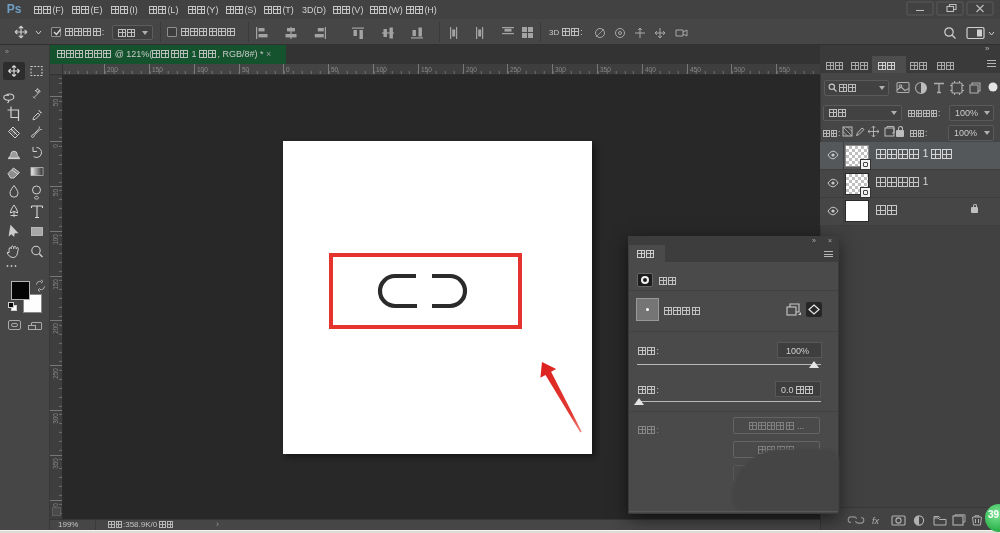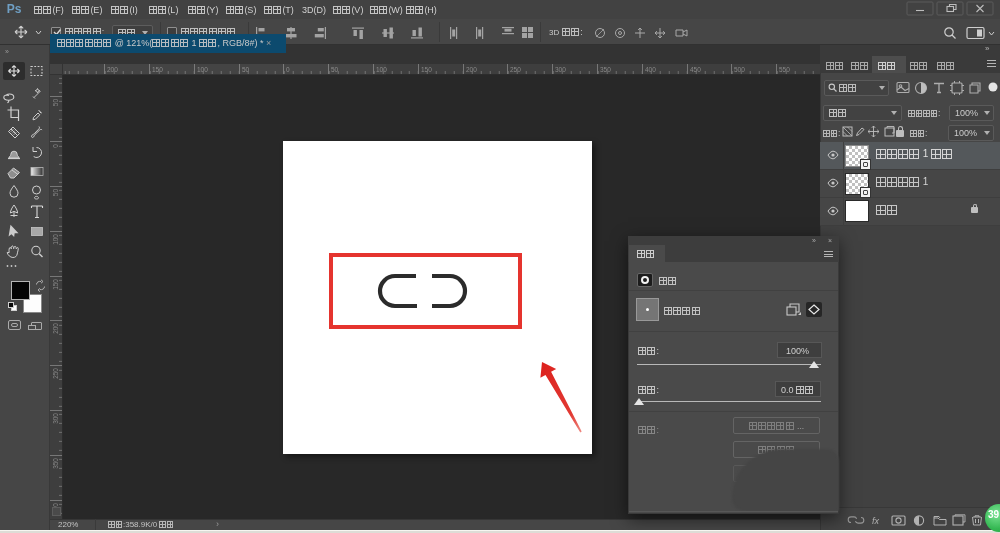--- a/index.html
+++ b/index.html
@@ -20,21 +20,21 @@
 #optbar{left:0;top:19px;width:1000px;height:26px;background:#464646;border-bottom:1px solid #313131}
 .opttext{top:27px;color:#ccc;font-size:9px;white-space:nowrap}
 .optbox{border:1px solid #5d5d5d;border-radius:2px;background:#3f3f3f}
 .cb{width:10px;height:10px;border:1px solid #8f8f8f;border-radius:1px;background:#3d3d3d}
 .dn{display:inline-block;width:0;height:0;border-left:3px solid transparent;border-right:3px solid transparent;border-top:4px solid #b0b0b0}
 .vsep{width:1px;background:#3a3a3a;top:22px;height:20px}
 
 #toolbar{left:0;top:45px;width:50px;height:488px;background:#464646;border-right:1px solid #393939}
 
 #tabstrip{left:50px;top:45px;width:770px;height:19px;background:#333333}
-#doctab{left:50px;top:34px;width:236px;height:19px;background:#0c4a6e;color:#c9c9c9;font-size:9px;line-height:19px;padding-left:7px;white-space:nowrap;overflow:hidden}
+#doctab{left:50px;top:45px;width:236px;height:19px;background:#14532d;color:#c9c9c9;font-size:9px;line-height:19px;padding-left:7px;white-space:nowrap;overflow:hidden}
 #rulertop{left:63px;top:64px;width:757px;height:11px;background:#3e3e3e;border-bottom:1px solid #2c2c2c;overflow:hidden}
 #rulerleft{left:50px;top:75px;width:13px;height:444px;background:#3e3e3e;border-right:1px solid #2c2c2c;overflow:hidden}
 #rulercorner{left:50px;top:64px;width:13px;height:11px;background:#3e3e3e;border-right:1px solid #2c2c2c;border-bottom:1px solid #2c2c2c}
 #pasteboard{left:63px;top:75px;width:757px;height:444px;background:#282828;overflow:hidden}
 .hmaj{position:absolute;top:0;width:1px;height:11px;background:#777}
 .hnum{position:absolute;top:2px;font-size:6.5px;color:#888}
 .vmaj{position:absolute;left:0;width:13px;height:1px;background:#777}
 .vnum{position:absolute;left:2px;font-size:6.5px;color:#888;writing-mode:vertical-rl;transform:rotate(180deg)}
 #document{left:283px;top:141px;width:309px;height:313px;background:#ffffff;box-shadow:3px 3px 6px rgba(0,0,0,.45)}
 #redrect{left:329px;top:253px;width:193px;height:76px;border:4px solid #e5342e}
@@ -320,21 +320,21 @@
         <linearGradient id="ar" x1="0" y1="0" x2="1" y2="1">
           <stop offset="0" stop-color="#dc201c"></stop>
           <stop offset=".75" stop-color="#e23b34"></stop>
           <stop offset="1" stop-color="#ef8d86"></stop>
         </linearGradient>
       </defs>
 <path d="M7 4 L21.2 11 L16.1 13.8 L46.7 73.6 L45.3 74.4 L10.5 17 L5.4 19.8 Z" fill="url(#ar)"></path>
 </svg>
 <div class="abs" id="statusbar"></div>
 <div class="abs" style="left:52px;top:507px;width:9px;height:9px;background:#4a4a4a;border:1px solid #5c5c5c"></div>
-<div class="abs" style="left:58px;top:520px;color:#c3c3c3;font-size:8px">220%</div>
+<div class="abs" style="left:58px;top:520px;color:#c3c3c3;font-size:8px">199%</div>
 <div class="abs" style="left:95px;top:519px;width:1px;height:11px;background:#3a3a3a"></div>
 <div class="abs" style="left:108px;top:520px;color:#c3c3c3;font-size:8px"><i class="z zs"></i><i class="z zs"></i>:358.9K/0 <i class="z zs"></i><i class="z zs"></i></div>
 <div class="abs" style="left:216px;top:519px;color:#9a9a9a;font-size:9px">›</div>
 
 <div class="abs" id="rightcol"></div>
 <div class="abs" id="rchead"></div>
 <div class="abs" style="left:985px;top:44px;color:#b5b5b5;font-size:8px">»</div>
 <div class="abs" id="rctabs"></div>
 <div class="abs" id="layertab"></div>
 <div class="abs rctext" style="left:826px;top:61px;color:#b5b5b5"><i class="z"></i><i class="z"></i></div>

